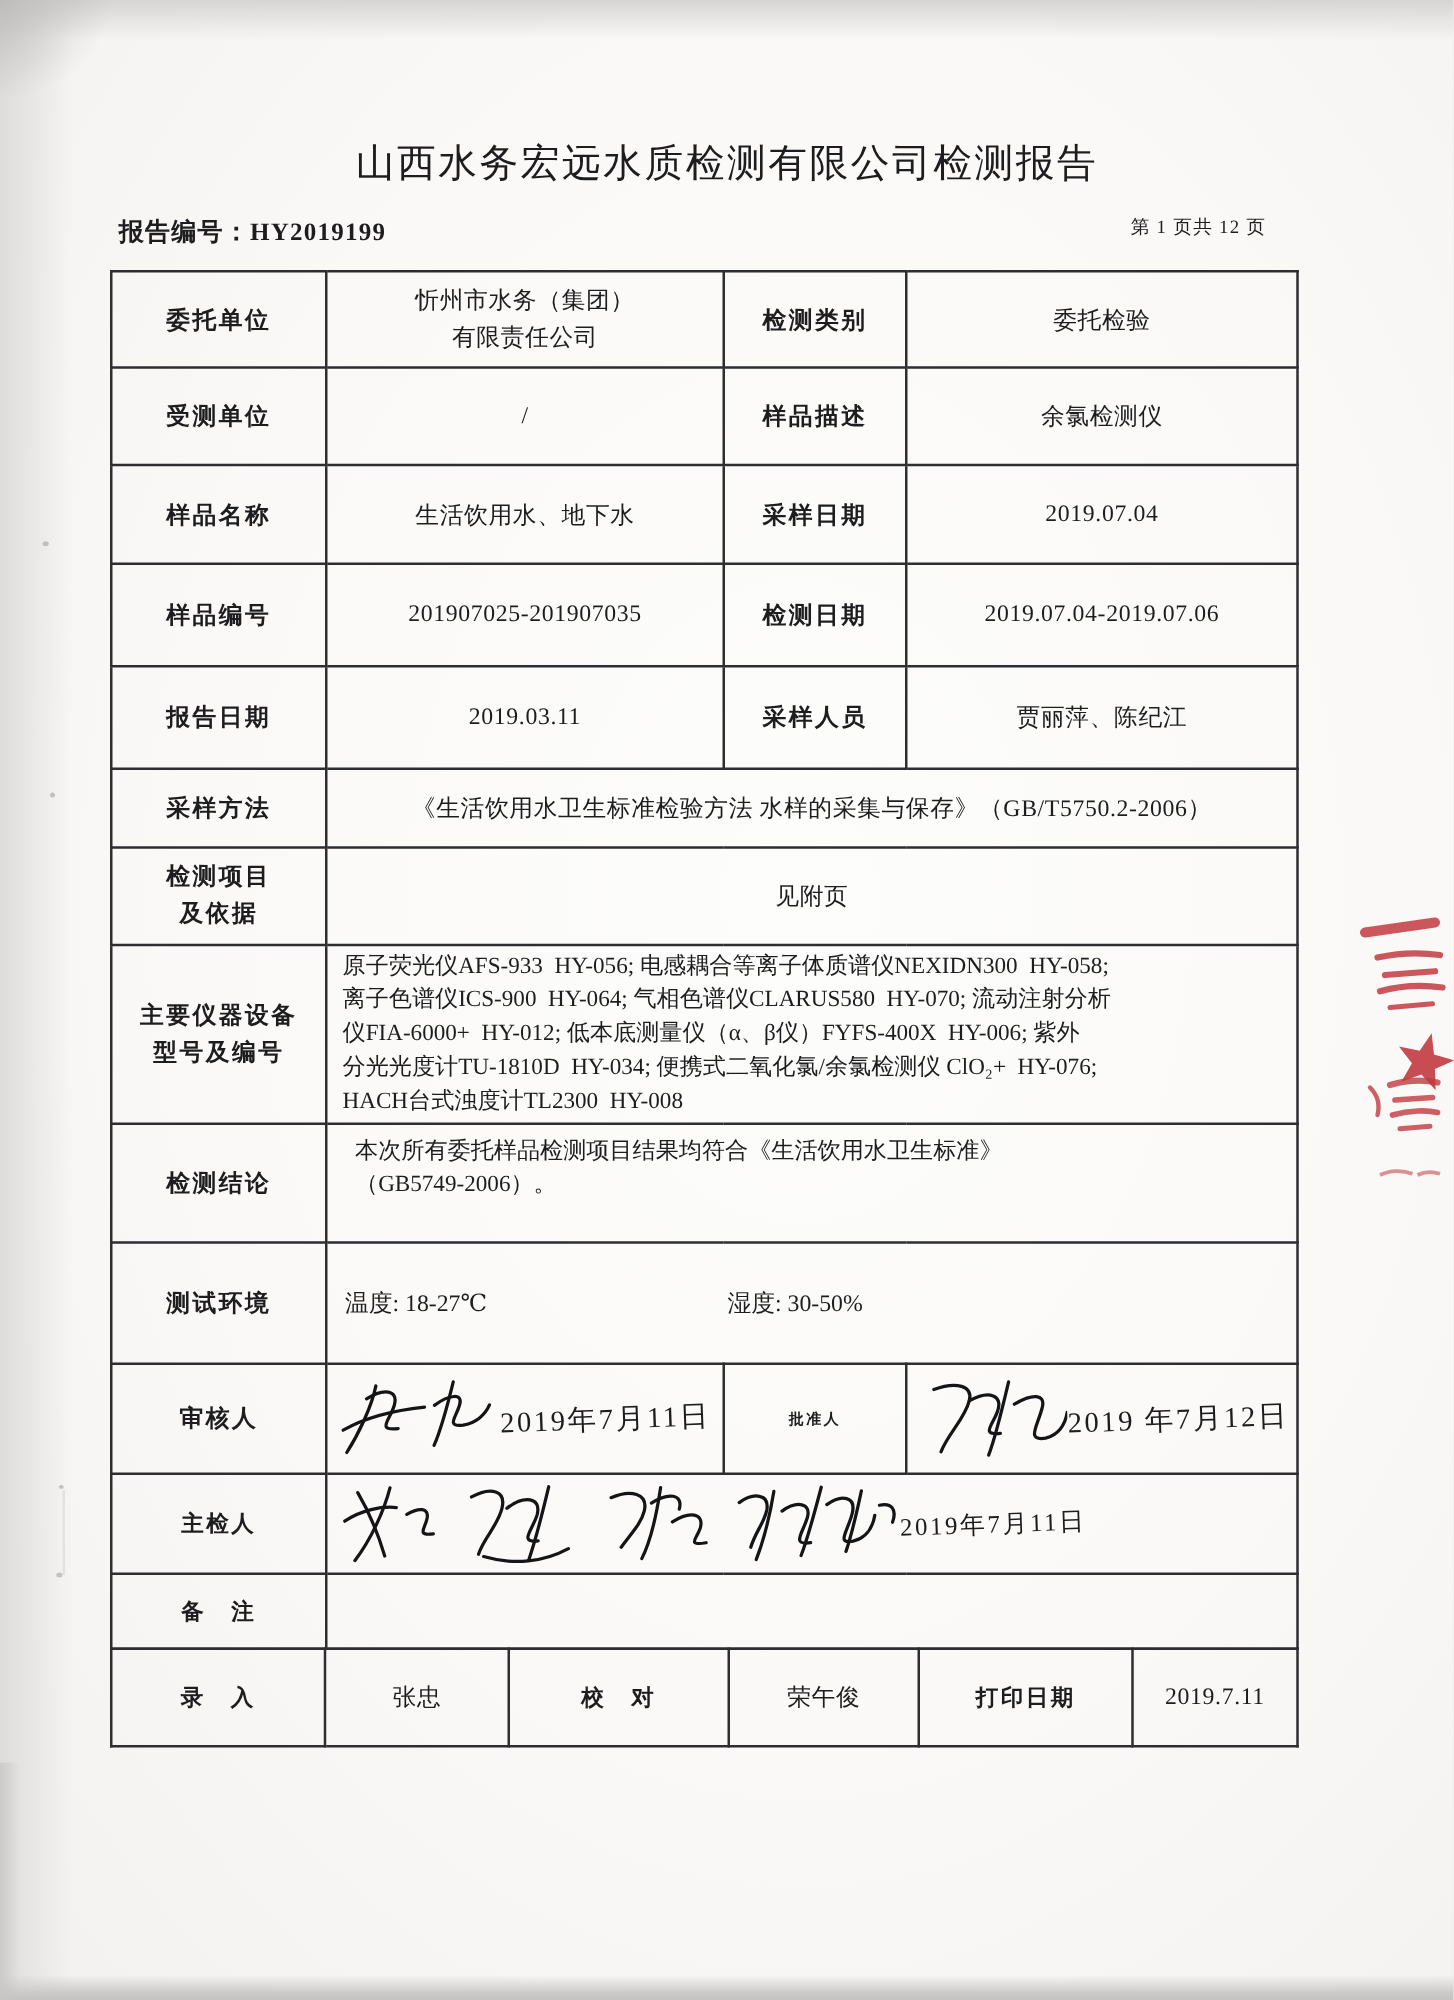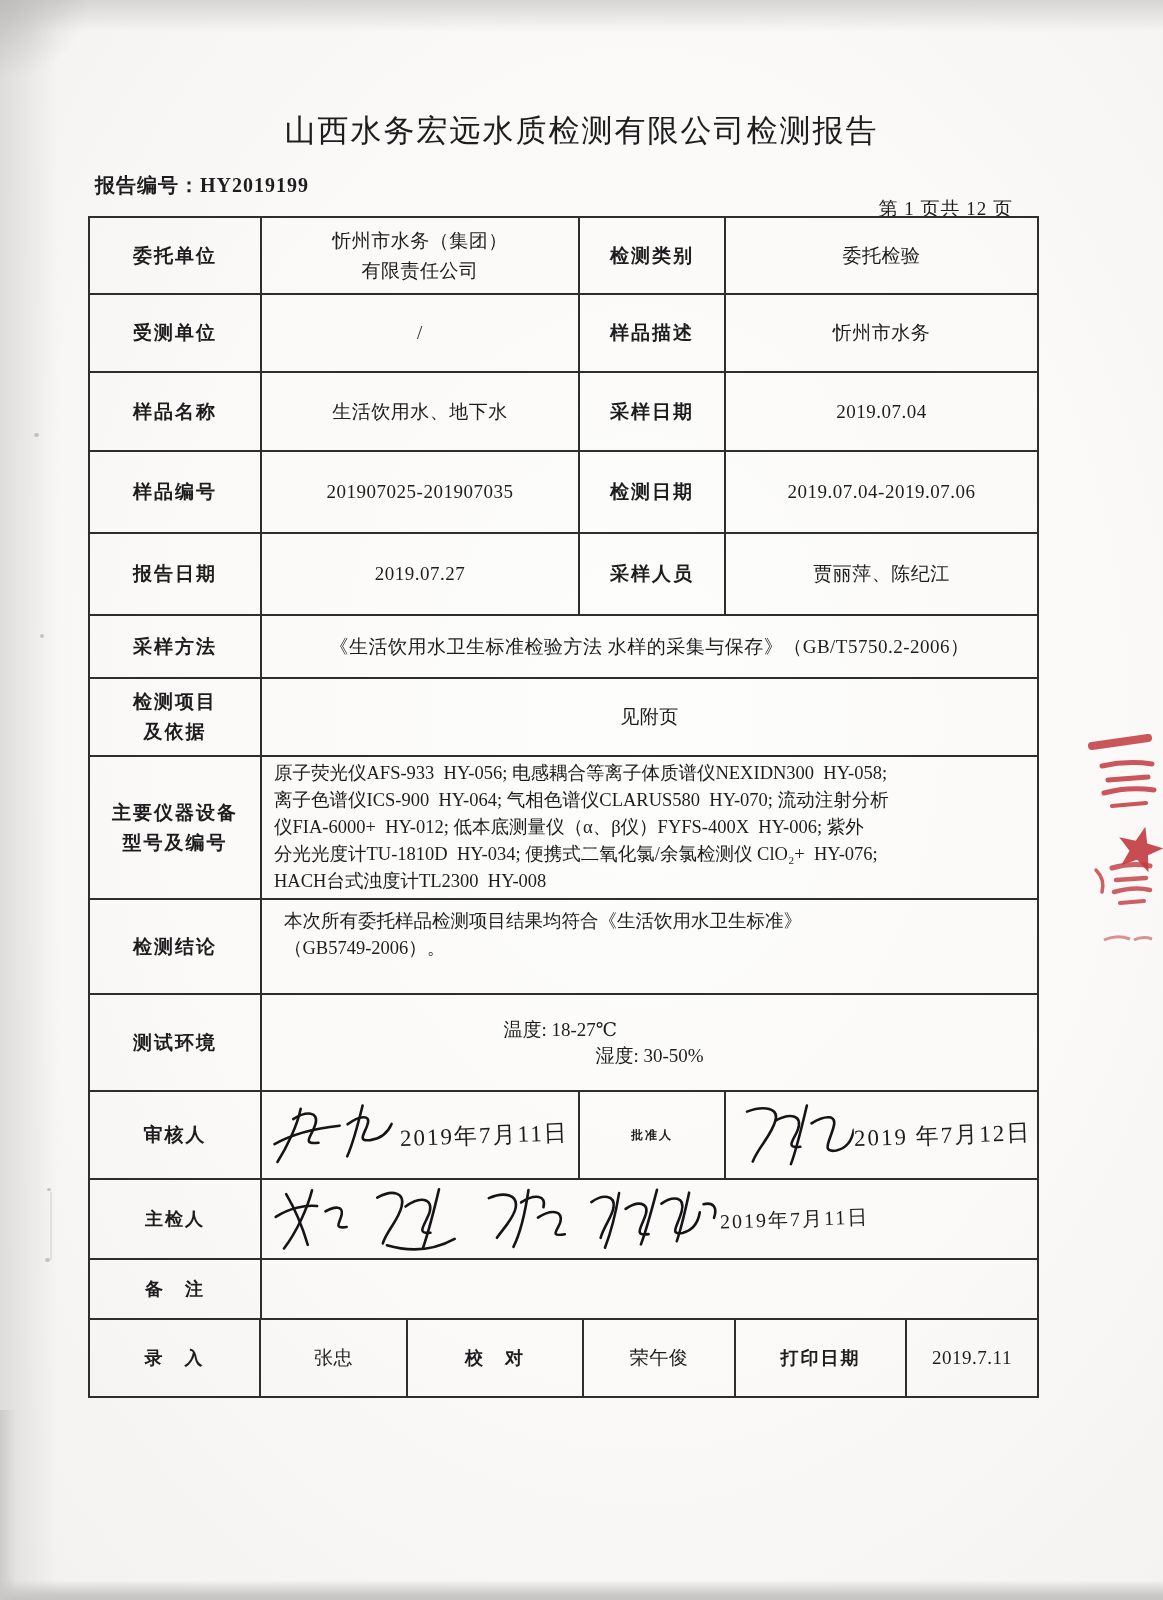--- a/index.html
+++ b/index.html
@@ -27,36 +27,36 @@
     background:radial-gradient(ellipse at 0 0, rgba(150,149,147,.45), rgba(150,149,147,0) 70%);}
   
   .dot{position:absolute;background:#8b8b8b;border-radius:50%;opacity:.45;filter:blur(.6px);}
   .crease{position:absolute;left:50px;top:1192px;width:2px;height:68px;background:#e2e1df;}
   
   .title{position:absolute;top:110px;left:0;width:1163px;text-align:center;
     font-size:31px;font-weight:normal;letter-spacing:2px;}
   .meta{position:absolute;top:172px;left:95px;width:918px;display:flex;
     justify-content:space-between;align-items:flex-start;font-size:20px;}
   .meta .left-part{font-weight:600;letter-spacing:1px;}
-  .meta .right-part{font-size:19px;letter-spacing:1px;margin-top:24px;}
+  .meta .right-part{font-size:15px;letter-spacing:1px;}
   
   .tblwrap{position:absolute;left:88px;top:216px;width:949px;border-radius:11px;}
   table{border-collapse:collapse;table-layout:fixed;width:949px;background:transparent;}
   td{border:2px solid #2e2d30;vertical-align:middle;padding:0;overflow:visible;}
   .lbl{text-align:center;font-weight:bold;font-size:19px;letter-spacing:2px;}
   .val{text-align:center;font-size:19px;letter-spacing:.5px;}
   .ins{font-size:18.5px;line-height:27px;white-space:pre-wrap;text-align:left;}
   .pad{padding-left:12px;padding-right:8px;}
   .two-line div{line-height:30px;}
   .sigrow{display:flex;align-items:center;height:100%;}
   .sig{flex:0 0 auto;}
   .sig path{fill:none;stroke:#151518;stroke-width:2.6;stroke-linecap:round;stroke-linejoin:round;}
   .hand{font-size:23px;letter-spacing:2px;white-space:nowrap;transform:rotate(-2deg);font-weight:500;}
   .hand.small{font-size:20px;}
-  .envrow{display:flex;align-items:center;height:100%;font-size:19px;flex-direction:column;}
+  .envrow{display:flex;align-items:center;height:100%;font-size:19px;}
   .envrow .temp{margin-left:14px;width:306px;}
   
   .stamp{position:absolute;left:1078px;top:730px;width:85px;height:235px;overflow:hidden;pointer-events:none;}
 </style>
 </head>
 <body>
 
 <div class="scan">
 
   <div class="edge-top"></div>
@@ -91,37 +91,37 @@
           <div>忻州市水务（集团）</div>
           <div>有限责任公司</div>
         </td>
         <td class="lbl">检测类别</td>
         <td class="val">委托检验</td>
       </tr>
       <tr style="height:78px">
         <td class="lbl">受测单位</td>
         <td class="val">/</td>
         <td class="lbl">样品描述</td>
-        <td class="val">忻州市水务</td>
+        <td class="val">余氯检测仪</td>
       </tr>
       <tr style="height:79px">
         <td class="lbl">样品名称</td>
         <td class="val">生活饮用水、地下水</td>
         <td class="lbl">采样日期</td>
         <td class="val">2019.07.04</td>
       </tr>
       <tr style="height:82px">
         <td class="lbl">样品编号</td>
         <td class="val">201907025-201907035</td>
         <td class="lbl">检测日期</td>
         <td class="val">2019.07.04-2019.07.06</td>
       </tr>
       <tr style="height:82px">
         <td class="lbl">报告日期</td>
-        <td class="val">2019.07.27</td>
+        <td class="val">2019.03.11</td>
         <td class="lbl">采样人员</td>
         <td class="val">贾丽萍、陈纪江</td>
       </tr>
       <tr style="height:63px">
         <td class="lbl">采样方法</td>
         <td class="val" colspan="3">《生活饮用水卫生标准检验方法 水样的采集与保存》（GB/T5750.2-2006）</td>
       </tr>
       <tr style="height:78px">
         <td class="lbl two-line">
           <div>检测项目</div>

